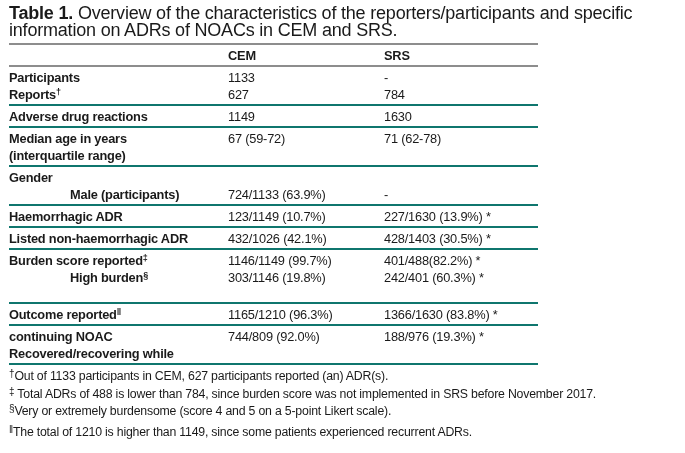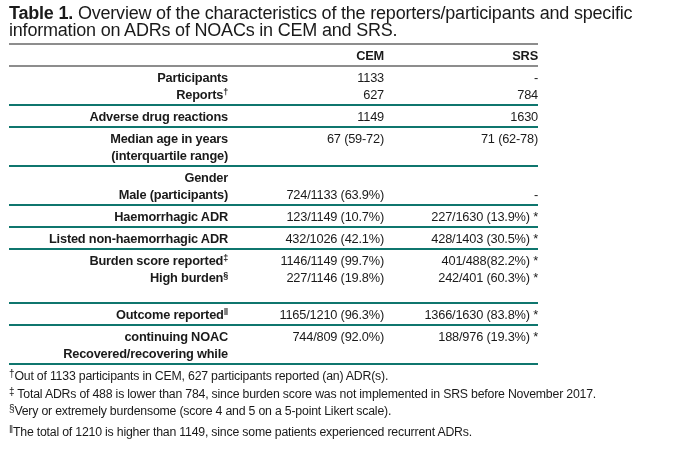--- a/index.html
+++ b/index.html
@@ -14,21 +14,21 @@
   .page { padding: 5px 10px 0 9px; }
 
   .caption {
     font-size: 18px;
     line-height: 17px;
     width: 666px;
     letter-spacing: -0.2px;
   }
   .caption b { font-weight: 700; }
 
-  .table { width: 529px; margin-top: 4px; text-align: right; }
+  .table { width: 529px; margin-top: 4px; }
 
   .row {
     display: grid;
     grid-template-columns: 219px 156px 1fr;
     font-size: 12.8px;
     line-height: 17px;
     letter-spacing: -0.2px;
   }
   .head-row {
     border-top: 2px solid #8d8d8d;
@@ -131,21 +131,21 @@
     </div>
 
     <div class="group gap-after">
       <div class="row">
         <div class="cell label"><span>Burden score reported</span><sup class="marker">‡</sup></div>
         <div class="cell">1146/1149 (99.7%)</div>
         <div class="cell">401/488(82.2%) *</div>
       </div>
       <div class="row">
         <div class="cell label indent"><span>High burden</span><sup class="marker">§</sup></div>
-        <div class="cell">227/1146 (19.8%)</div>
+        <div class="cell">303/1146 (19.8%)</div>
         <div class="cell">242/401 (60.3%) *</div>
       </div>
     </div>
 
     <div class="group">
       <div class="row">
         <div class="cell label"><span>Outcome reported</span><sup class="marker">‖</sup></div>
         <div class="cell">1165/1210 (96.3%)</div>
         <div class="cell">1366/1630 (83.8%) *</div>
       </div>

